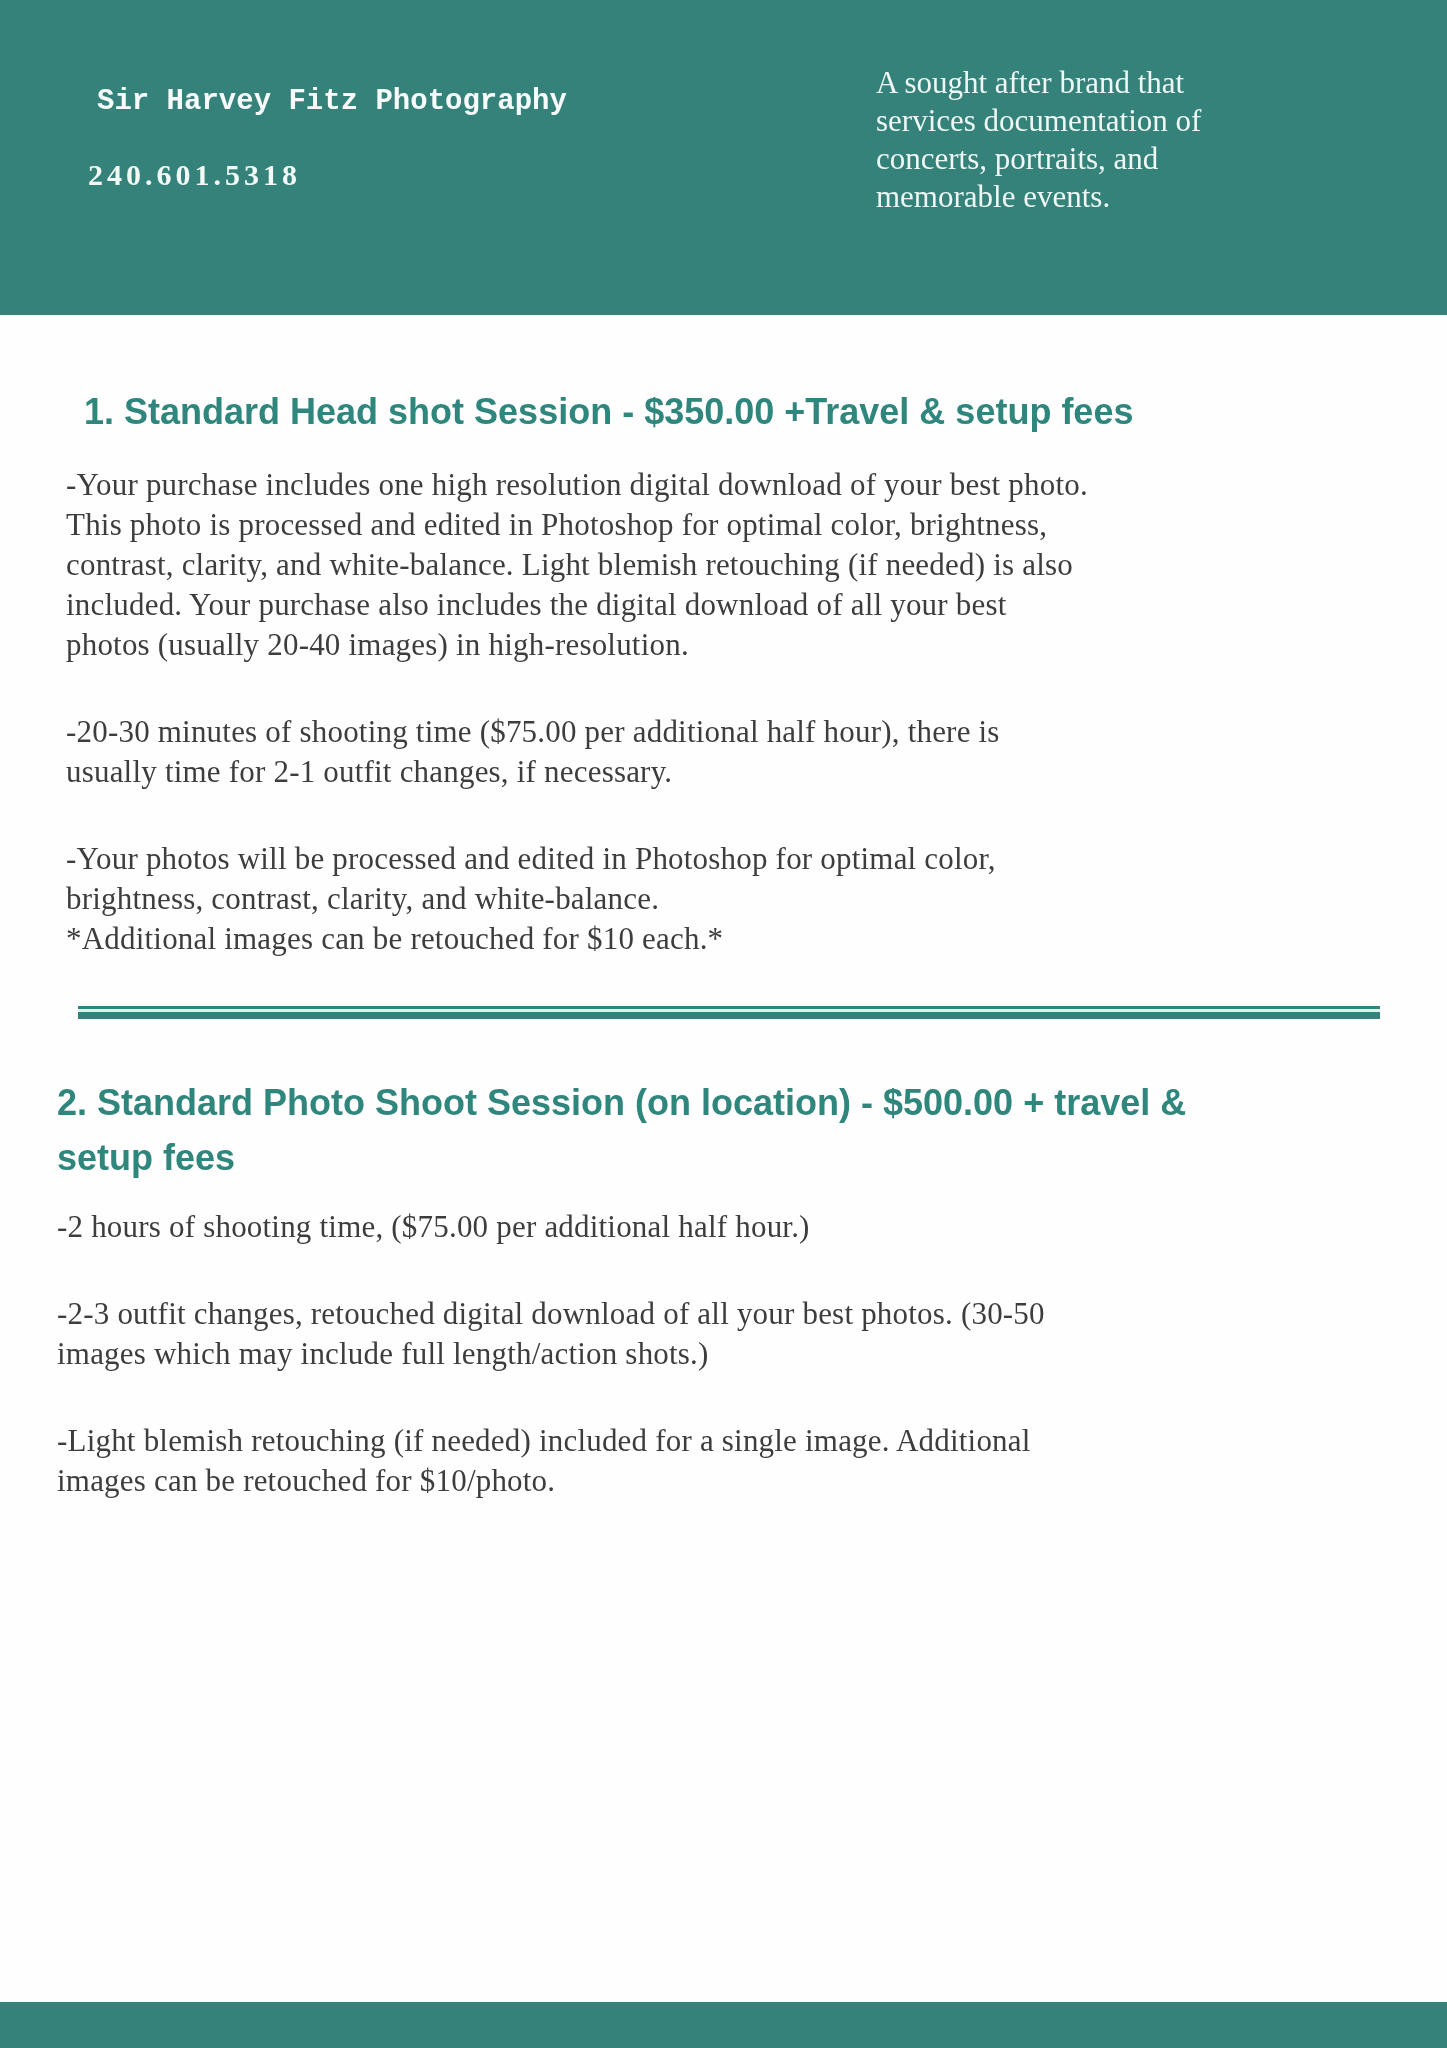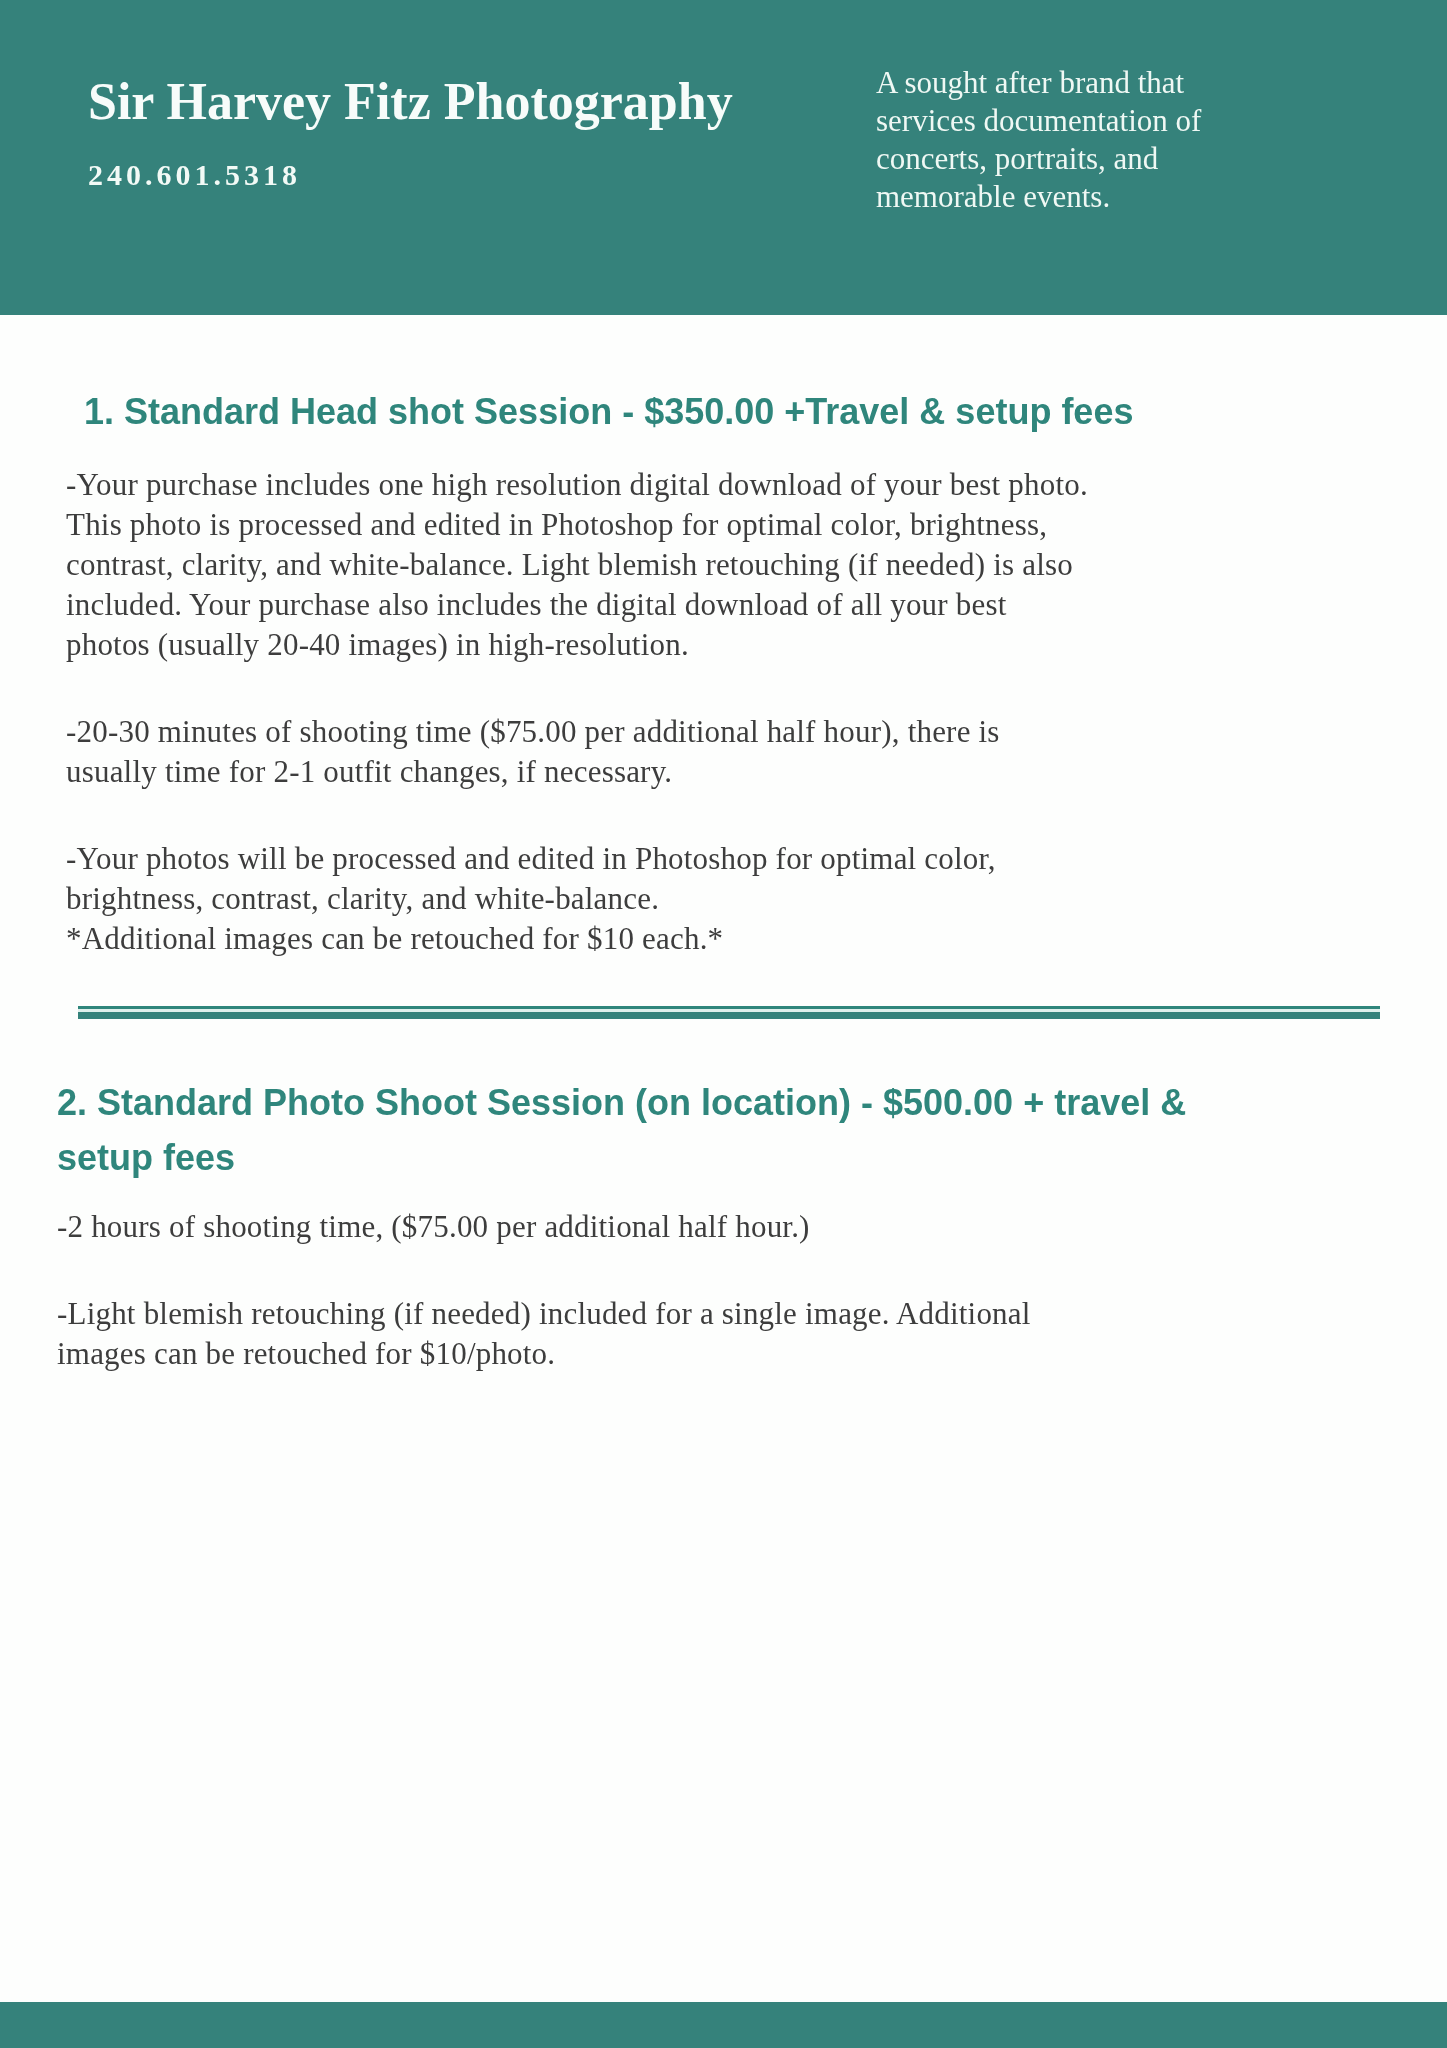--- a/index.html
+++ b/index.html
@@ -16,24 +16,24 @@
   
   .header {
     position: absolute;
     top: 0; left: 0;
     width: 1447px;
     height: 315px;
     background: #35827B;
   }
   .header-title {
     position: absolute;
-    left: 88px; top: 78px;
-    font-family: Liberation Serif, serif;
+    left: 97px; top: 78px;
+    font-family: Liberation Mono, monospace;
     font-weight: bold;
-    font-size: 52px;
+    font-size: 29px;
     line-height: 48px;
     letter-spacing: 0px;
     color: #F7FCFA;
     white-space: pre;
   }
   .header-phone {
     position: absolute;
     left: 88px; top: 156px;
     font-family: "Liberation Serif", serif;
     font-weight: bold;
@@ -144,20 +144,22 @@
     <div class="divider">
       <div class="thin"></div>
       <div class="gap"></div>
       <div class="thick"></div>
     </div>
 
     <div class="s2">
       <div class="section-heading">2. Standard Photo Shoot Session (on location) - $500.00 + travel &amp;
 setup fees</div>
       <div class="para">-2 hours of shooting time, ($75.00 per additional half hour.)</div>
+      <div class="para">-2-3 outfit changes, retouched digital download of all your best photos. (30-50
+images which may include full length/action shots.)</div>
       <div class="para">-Light blemish retouching (if needed) included for a single image. Additional
 images can be retouched for $10/photo.</div>
     </div>
 
   </div>
 
   <div class="footer"></div>
 
 </div>
 

